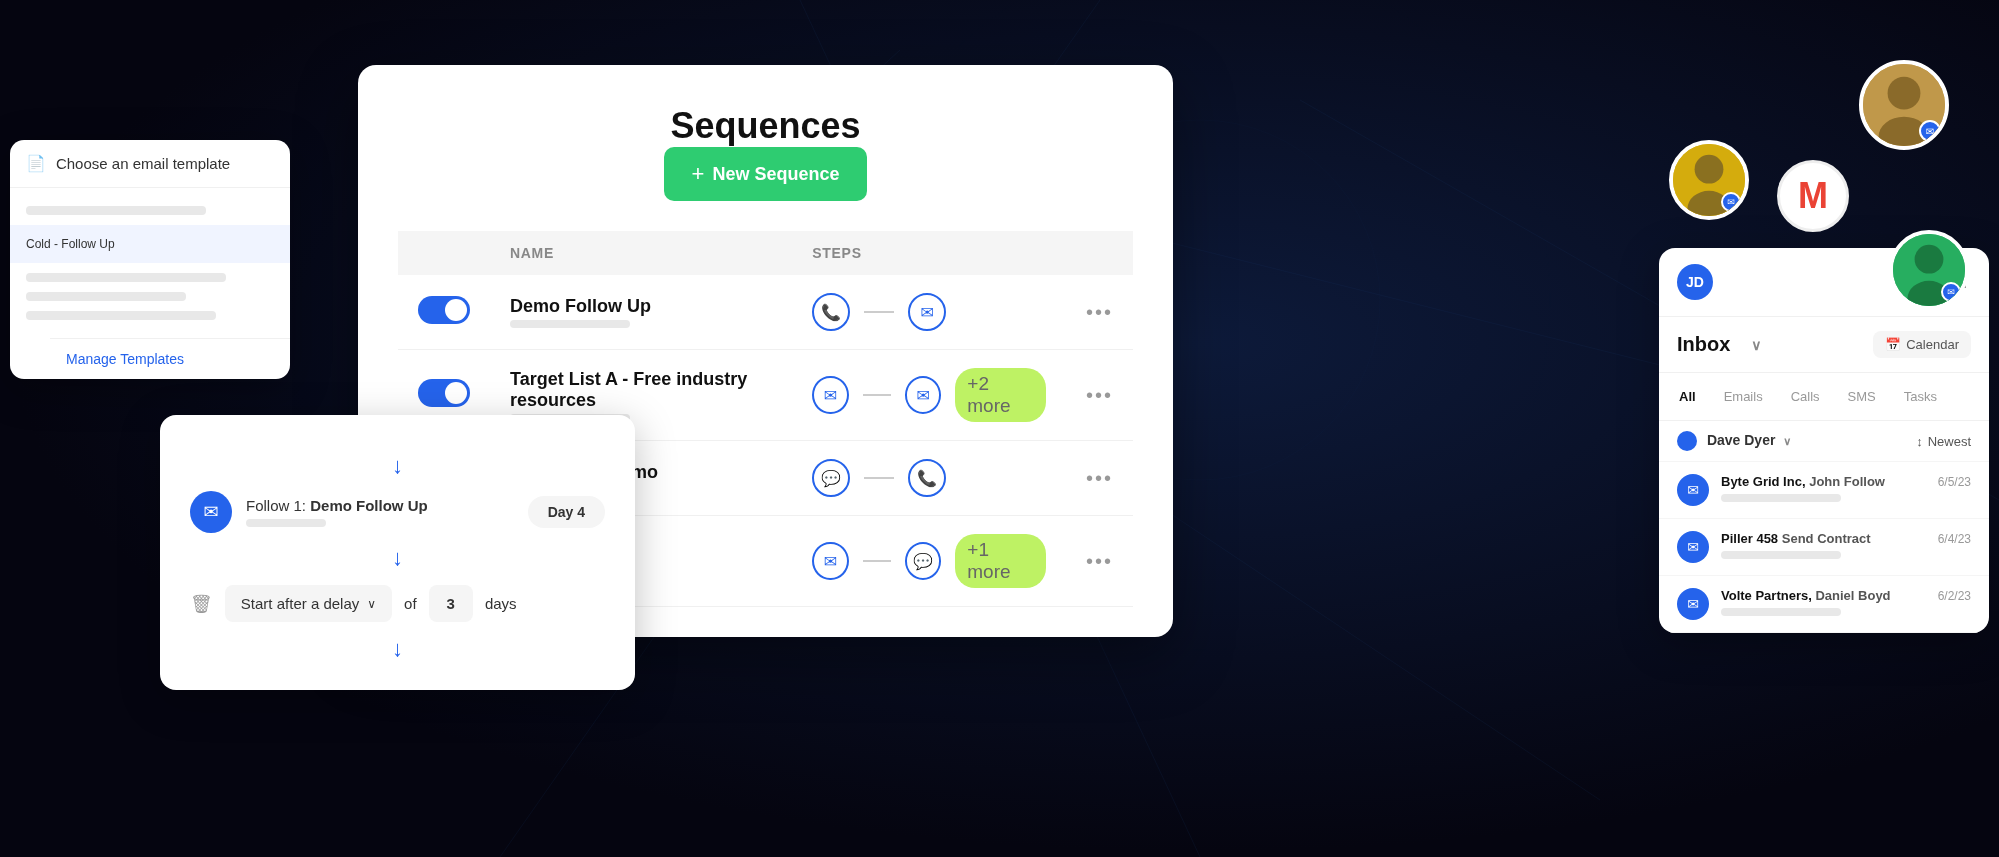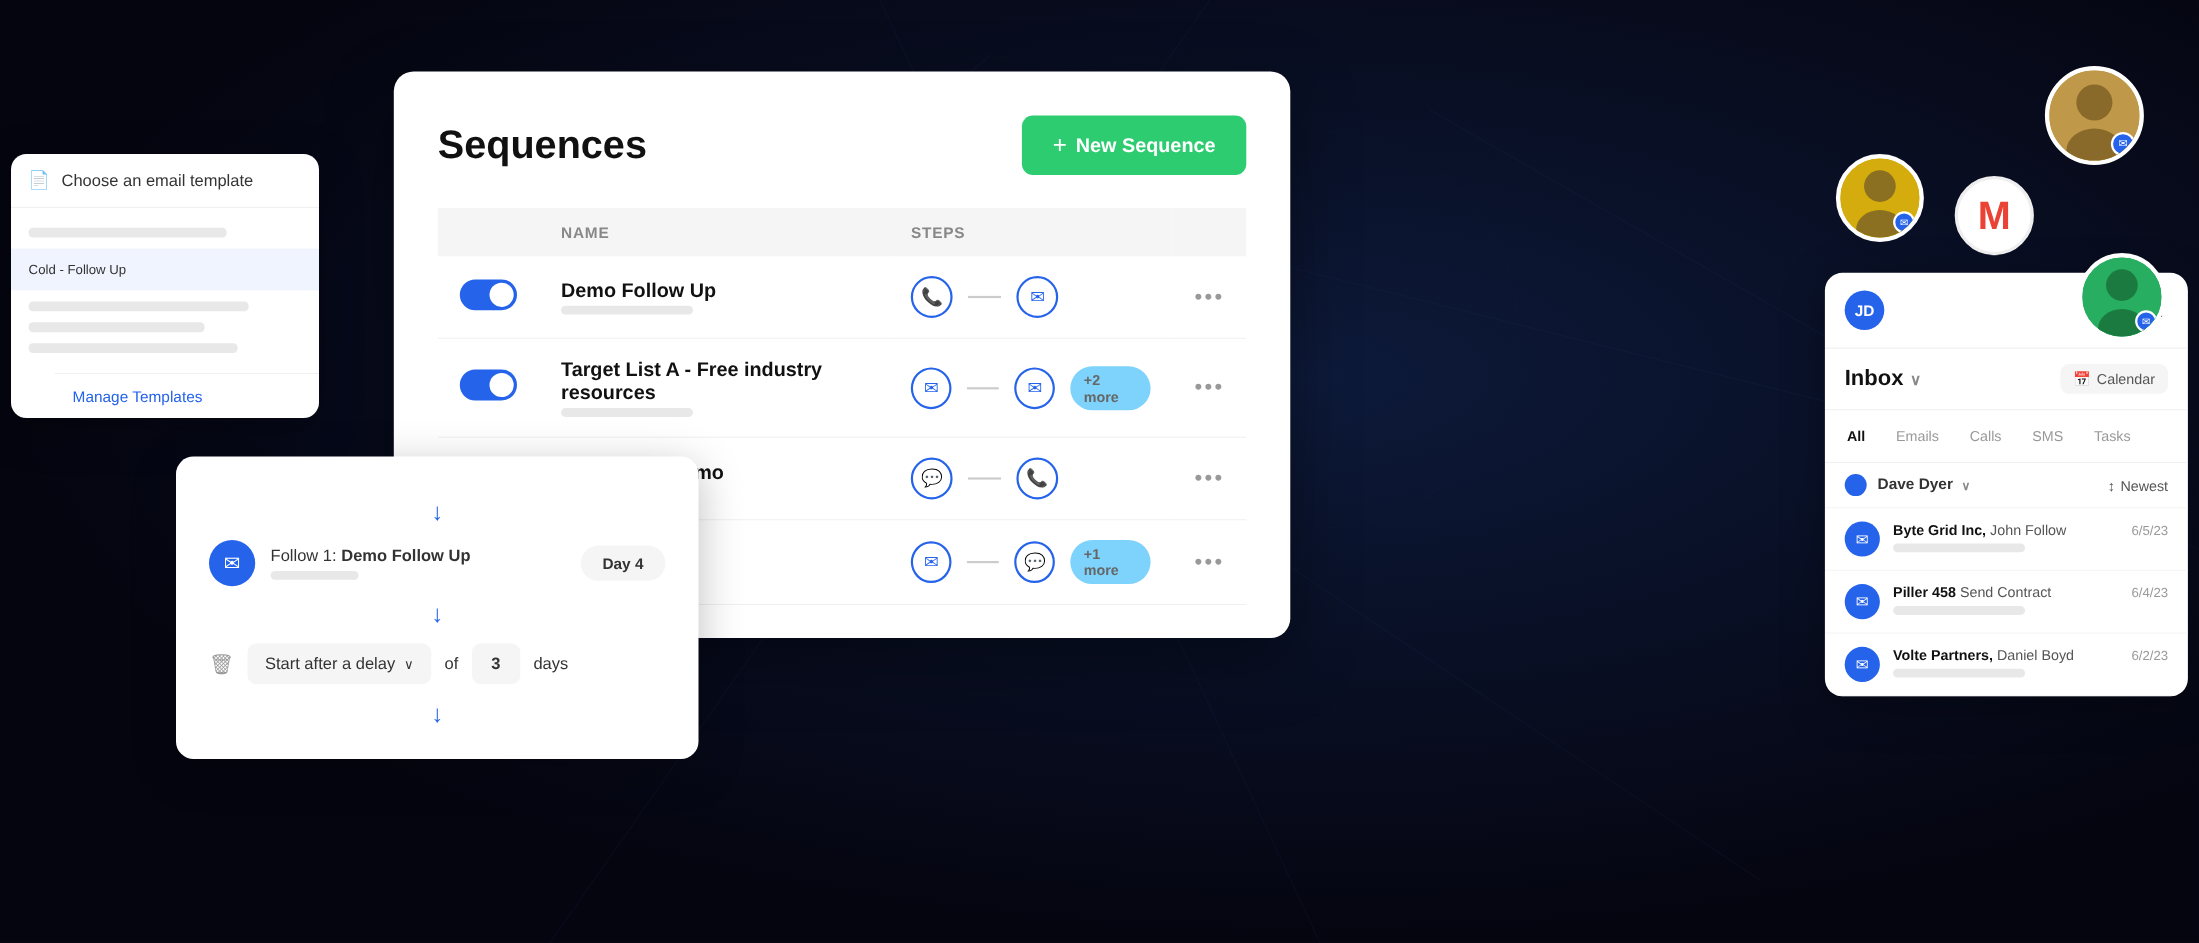--- a/index.html
+++ b/index.html
@@ -50,20 +50,21 @@
       z-index: 5;
       box-shadow: 0 20px 60px rgba(0,0,0,0.4);
       min-height: 430px;
     }
 
     .sequences-header {
       display: flex;
       align-items: center;
       justify-content: space-between;
       margin-bottom: 30px;
+      flex-direction: column;
     }
 
     .sequences-title {
       font-size: 36px;
       font-weight: 800;
       color: #111;
     }
 
     .new-sequence-btn {
       background: #2ecc71;
@@ -160,26 +161,25 @@
       font-size: 16px;
     }
 
     .step-line {
       width: 30px;
       height: 2px;
       background: #ccc;
     }
 
     .more-badge {
-      background: #7dd3fc;
+      background: #bef264;
       border-radius: 20px;
       padding: 5px 12px;
-      font-size: 13px;
+      font-size: 19px;
       color: #666;
-      font-weight: bold;
     }
 
     .dots-menu {
       color: #999;
       font-size: 20px;
       cursor: pointer;
       letter-spacing: 2px;
     }
 
     
@@ -418,21 +418,21 @@
       padding: 14px 18px;
       border-bottom: 1px solid #f0f0f0;
     }
 
     .inbox-title {
       font-size: 20px;
       font-weight: 700;
       color: #111;
       display: flex;
       align-items: center;
-      gap: 6px;
+      gap: 21px;
     }
 
     .calendar-btn {
       background: #f5f5f5;
       border-radius: 8px;
       padding: 6px 12px;
       font-size: 13px;
       color: #555;
       cursor: pointer;
       display: flex;
@@ -515,21 +515,21 @@
       align-items: baseline;
     }
 
     .email-sender {
       font-size: 13px;
       font-weight: 600;
       color: #111;
     }
 
     .email-sender span {
-      font-weight: 400;
+      font-weight: 700;
       color: #555;
     }
 
     .email-date {
       font-size: 12px;
       color: #999;
     }
 
     .email-sub {
       background: #e8e8e8;

